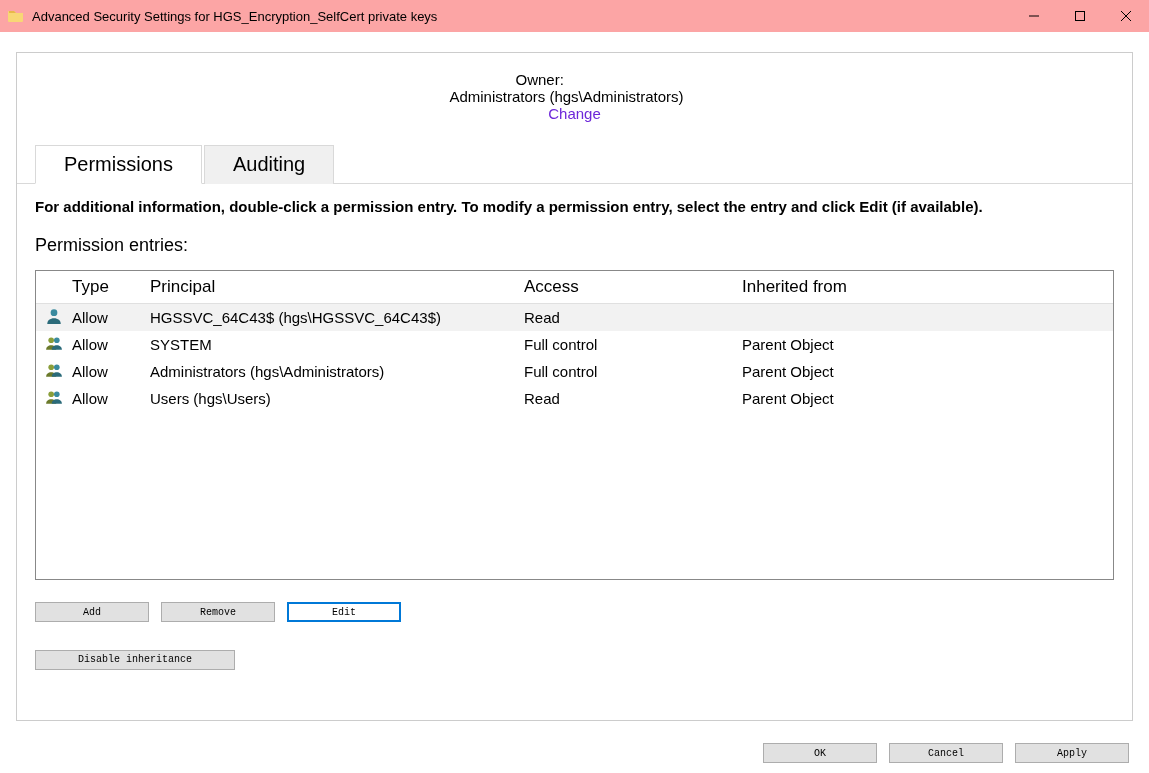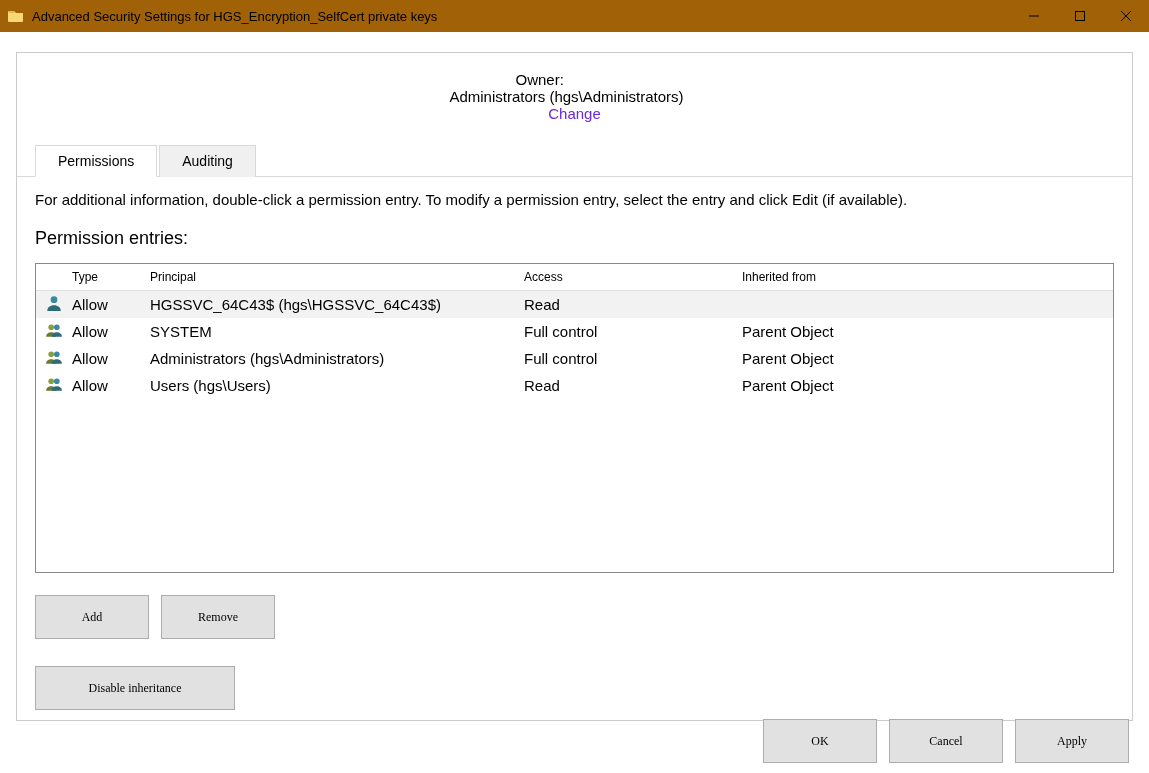--- a/index.html
+++ b/index.html
@@ -11,21 +11,21 @@
       width: 1149px;
       height: 773px;
       overflow: hidden;
       position: relative;
     }
     .titlebar {
       height: 32px;
       display: flex;
       align-items: center;
       padding-left: 8px;
-      background: #a16207;
+      background: #fca5a5;
     }
     .titlebar-icon {
       width: 16px; height: 16px;
       margin-right: 8px;
       flex-shrink: 0;
     }
     .titlebar-title {
       flex: 1;
       font-size: 13px;
       color: #000;
@@ -72,54 +72,55 @@
       cursor: pointer;
     }
 
     .tabs {
       display: flex;
       border-bottom: 1px solid #d9d9d9;
       margin: 0 -18px 14px -18px;
       padding-left: 18px;
     }
     .tab {
-      padding: 7px 22px;
-      font-size: 14px;
+      padding: 7px 28px;
+      font-size: 20px;
       border: 1px solid #d9d9d9;
       border-bottom: none;
       background: #f0f0f0;
       cursor: pointer;
       margin-right: 2px;
       position: relative;
       top: 1px;
     }
     .tab.active {
       background: #fff;
       border-bottom: 1px solid #fff;
     }
 
     .instructions {
       font-size: 15px;
       margin-bottom: 20px;
+      font-weight: bold;
     }
     .entries-label {
       font-size: 18px;
       margin-bottom: 14px;
     }
 
     .perm-table {
       border: 1px solid #888;
       height: 310px;
       overflow: auto;
     }
     .perm-header {
       display: flex;
       padding: 6px 0 6px 0;
       border-bottom: 1px solid #e0e0e0;
-      font-size: 12px;
+      font-size: 17px;
     }
     .perm-row {
       display: flex;
       align-items: center;
       padding: 3px 0;
       font-size: 15px;
       cursor: default;
     }
     .perm-row.selected { background: #f2f2f2; }
     .col-icon { width: 36px; display:flex; justify-content:center; }
@@ -130,25 +131,25 @@
 
     .user-icon { width: 18px; height: 18px; }
 
     .row-buttons {
       display: flex;
       gap: 12px;
       margin-top: 22px;
     }
     .btn {
       min-width: 114px;
-      height: 44px;
+      height: 20px;
       background: #e1e1e1;
       border: 1px solid #adadad;
-      font-family: Liberation Serif, serif;
-      font-size: 12px;
+      font-family: Liberation Mono, monospace;
+      font-size: 10px;
       cursor: pointer;
       padding: 0 14px;
     }
     .btn.focused {
       border: 2px solid #0078d7;
       background: #fff;
     }
     .btn.wide { min-width: 200px; }
 
     .disable-row { margin-top: 27px; }
@@ -269,20 +270,21 @@
           <div class="col-principal">Users (hgs\Users)</div>
           <div class="col-access">Read</div>
           <div class="col-inherited">Parent Object</div>
         </div>
       </div>
   </div>
 
   <div class="row-buttons">
     <button class="btn">Add</button>
     <button class="btn">Remove</button>
+    <button class="btn focused">Edit</button>
   </div>
 
   <div class="disable-row">
     <button class="btn wide">Disable inheritance</button>
   </div>
 
 </div>
 
 <div class="bottom-buttons">
   <button class="btn">OK</button>

